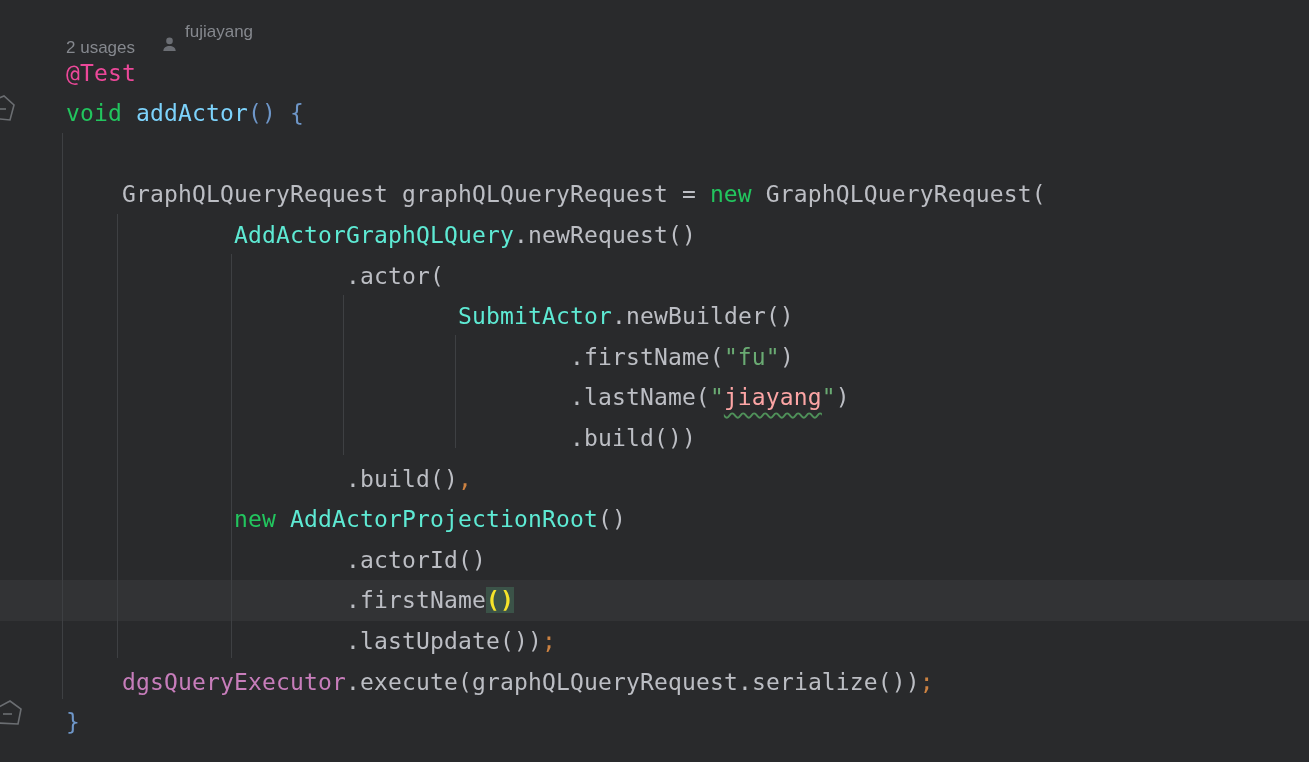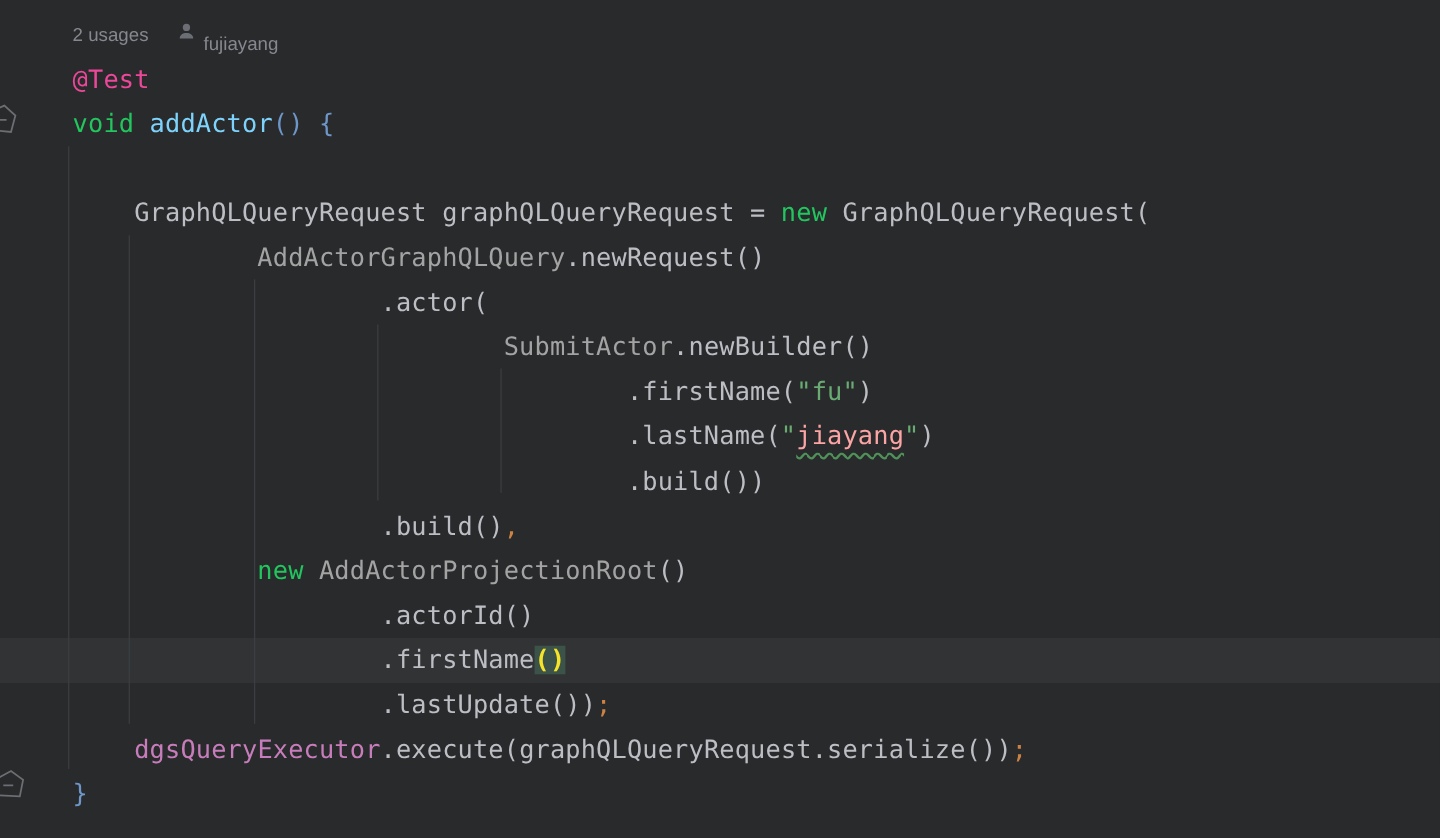--- a/index.html
+++ b/index.html
@@ -19,41 +19,41 @@
     position:absolute;inset:0;z-index:3;
     padding:12px 0 0 66px;
     font-size:23px;line-height:40.6px;letter-spacing:0.15px;
     white-space:pre;color:#BCBEC4;
   }
   .row{height:40.6px;}
   .tok-def{color:#BCBEC4;}
   .tok-kw{color:#22c55e;}
   .tok-mdecl{color:#7dd3fc;}
   .tok-ann{color:#ec4899;}
-  .tok-err{color:#a3a3a3;}
+  .tok-err{color:#5eead4;}
   .tok-str{color:#6AAB73;}
   .tok-strtypo{
     color:#fca5a5;
     text-decoration:underline;
     text-decoration-style:wavy;
     text-decoration-color:#4F9159;
     text-decoration-thickness:2px;
     text-underline-offset:7px;
   }
   .tok-fld{color:#C77DBB;}
   .tok-pun{color:#CC8242;}
   .tok-brace{color:#6E96C8;}
   .tok-match{color:#F5E42A;font-weight:bold;background:#3B5348;}
   .row-inlay{
     font-family:"Liberation Sans","DejaVu Sans",sans-serif;
     font-size:17px;letter-spacing:0;color:#85888E;
     white-space:normal;
   }
   .row-inlay .usages{margin-right:26px;}
-  .row-inlay .author-wrap{display:inline-flex;align-items:flex-start;gap:7px;}
+  .row-inlay .author-wrap{display:inline-flex;align-items:flex-end;gap:7px;}
   .person-icon{display:inline-block;vertical-align:-2px;}
   .gutter-icon{position:absolute;z-index:4;}
 </style>
 </head>
 <body>
 
 <div class="editor">
 
   <div class="current-line"></div>
 

